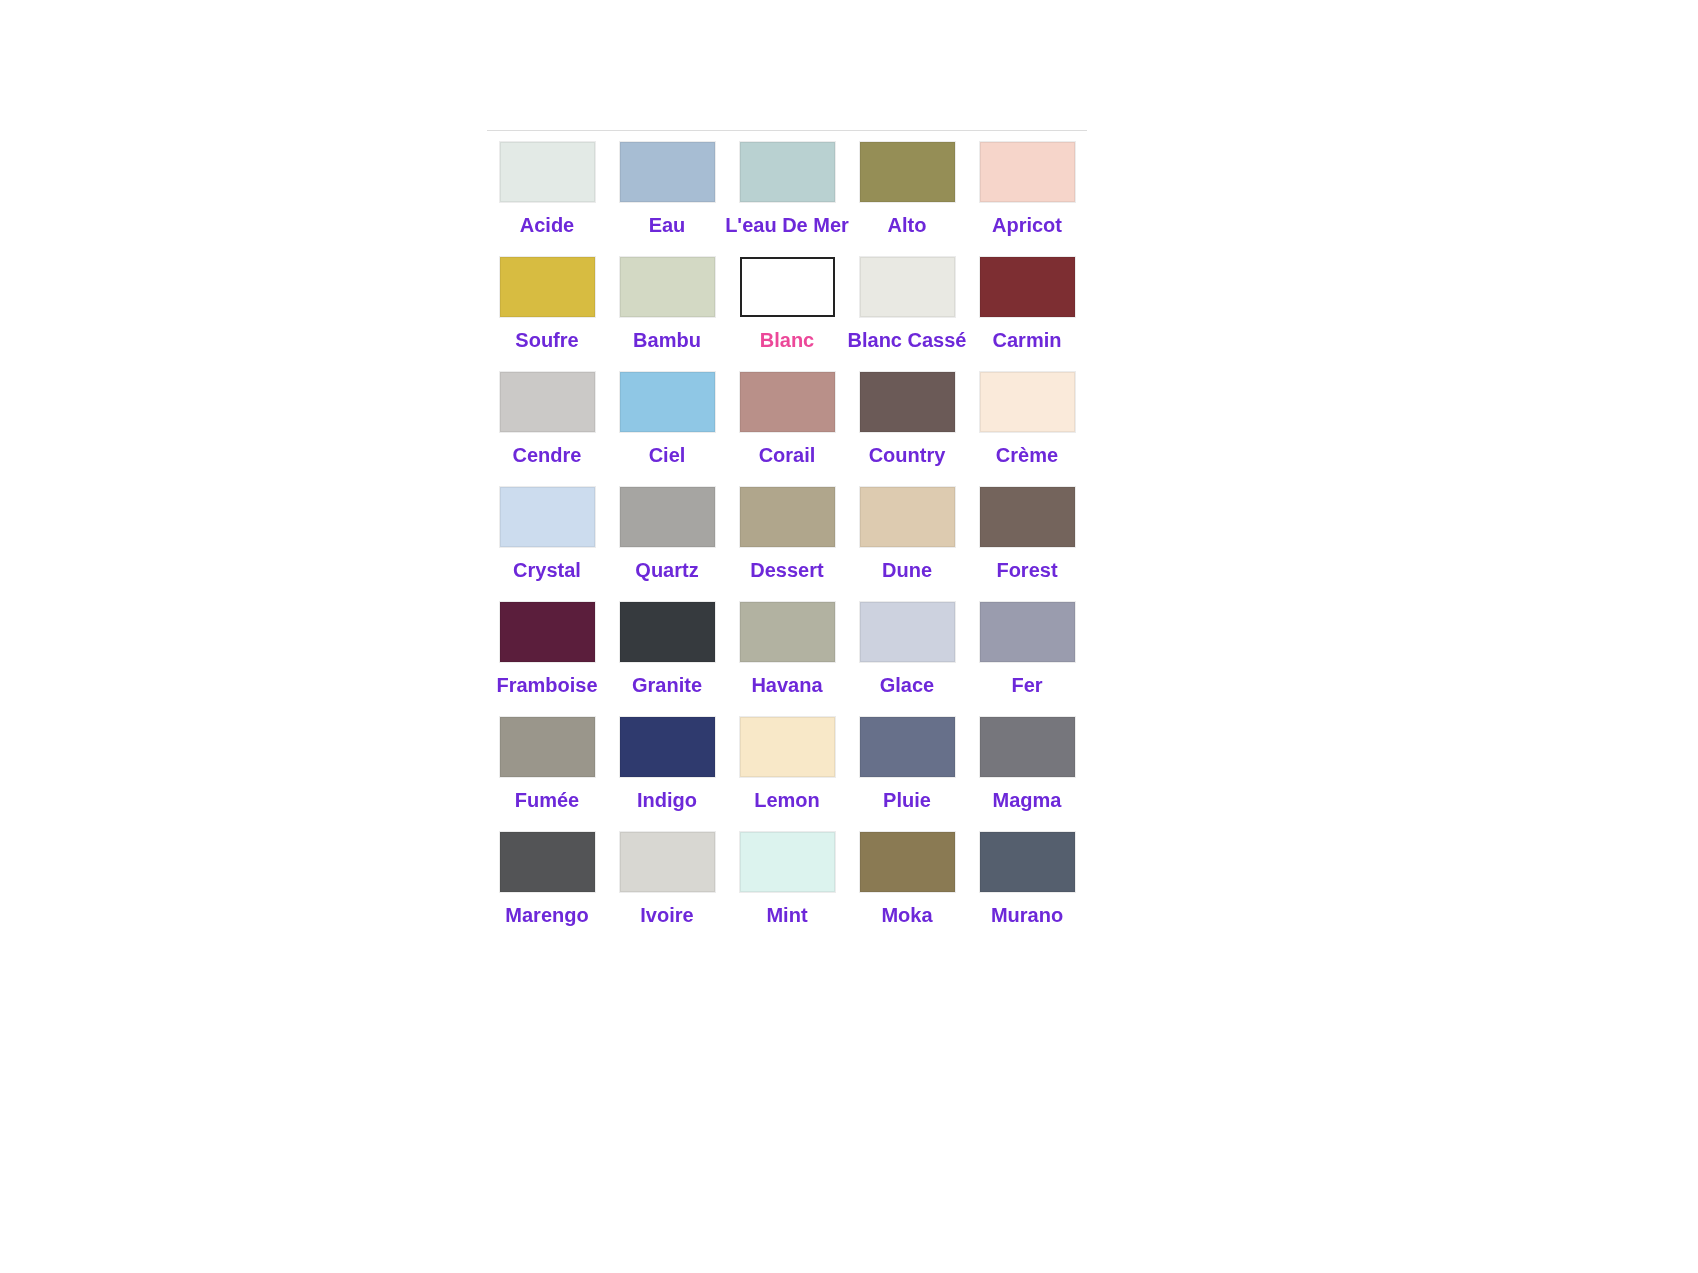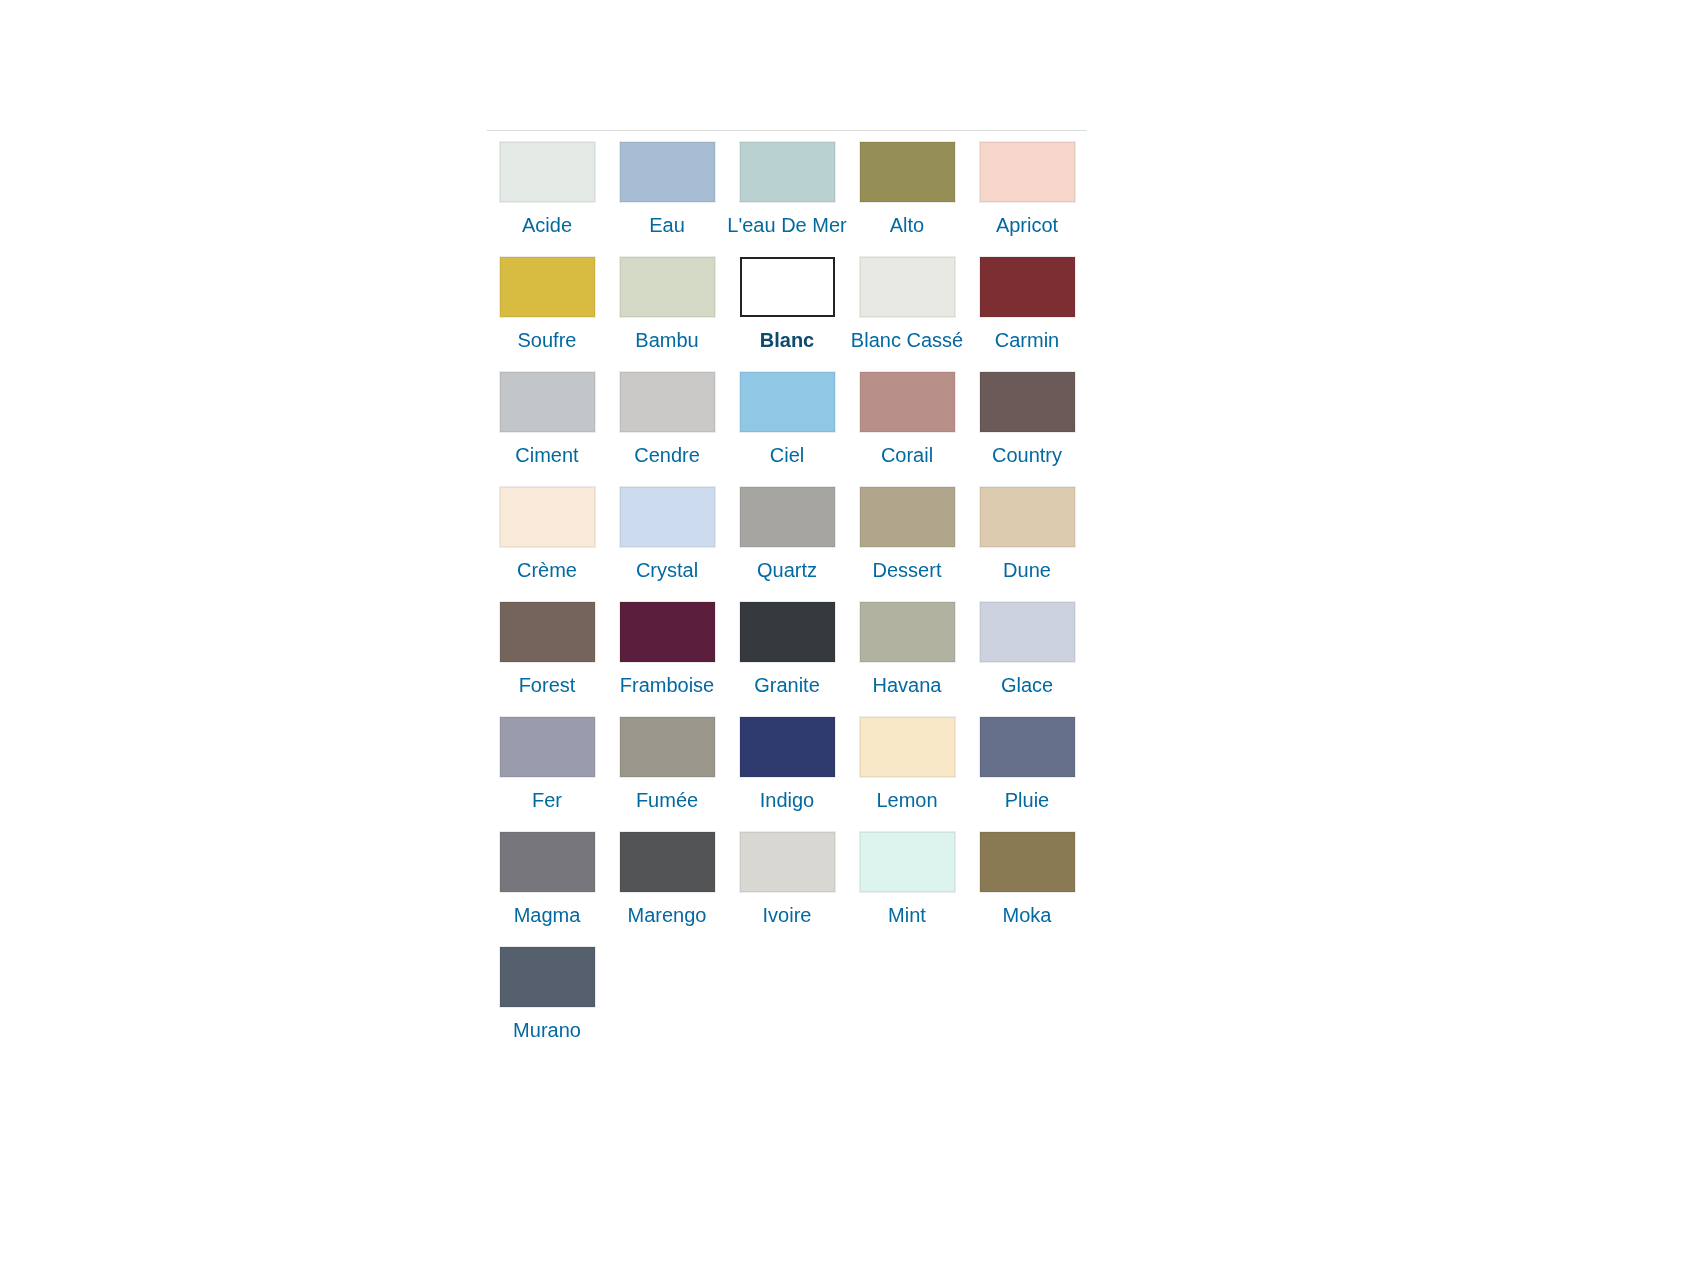--- a/index.html
+++ b/index.html
@@ -61,28 +61,28 @@
 
   .swatch-chip.outlined {
     border: 2px solid #222222;
     box-shadow: none;
   }
 
   .swatch-label {
     margin-top: 13px;
     font-size: 20px;
     line-height: 1;
-    color: #0369a1;
+    color: #6d28d9;
     white-space: nowrap;
     text-align: center;
-    font-weight: 400;
+    font-weight: 700;
   }
 
   .swatch-label.emphasis {
-    color: #0c4a6e;
+    color: #ec4899;
     font-weight: 600;
   }
 </style>
 </head>
 <body>
 
 <div id="palette-page">
 
   <div id="palette-panel">
 
@@ -123,24 +123,20 @@
         </div>
         <div class="swatch-cell">
           <div class="swatch-chip" style="background: rgb(233, 233, 227);"></div>
           <div class="swatch-label">Blanc Cassé</div>
         </div>
         <div class="swatch-cell">
           <div class="swatch-chip" style="background: rgb(125, 46, 50);"></div>
           <div class="swatch-label">Carmin</div>
         </div>
         <div class="swatch-cell">
-          <div class="swatch-chip" style="background: rgb(195, 198, 201);"></div>
-          <div class="swatch-label">Ciment</div>
-        </div>
-        <div class="swatch-cell">
           <div class="swatch-chip" style="background: rgb(203, 201, 199);"></div>
           <div class="swatch-label">Cendre</div>
         </div>
         <div class="swatch-cell">
           <div class="swatch-chip" style="background: rgb(143, 199, 229);"></div>
           <div class="swatch-label">Ciel</div>
         </div>
         <div class="swatch-cell">
           <div class="swatch-chip" style="background: rgb(185, 144, 137);"></div>
           <div class="swatch-label">Corail</div>

